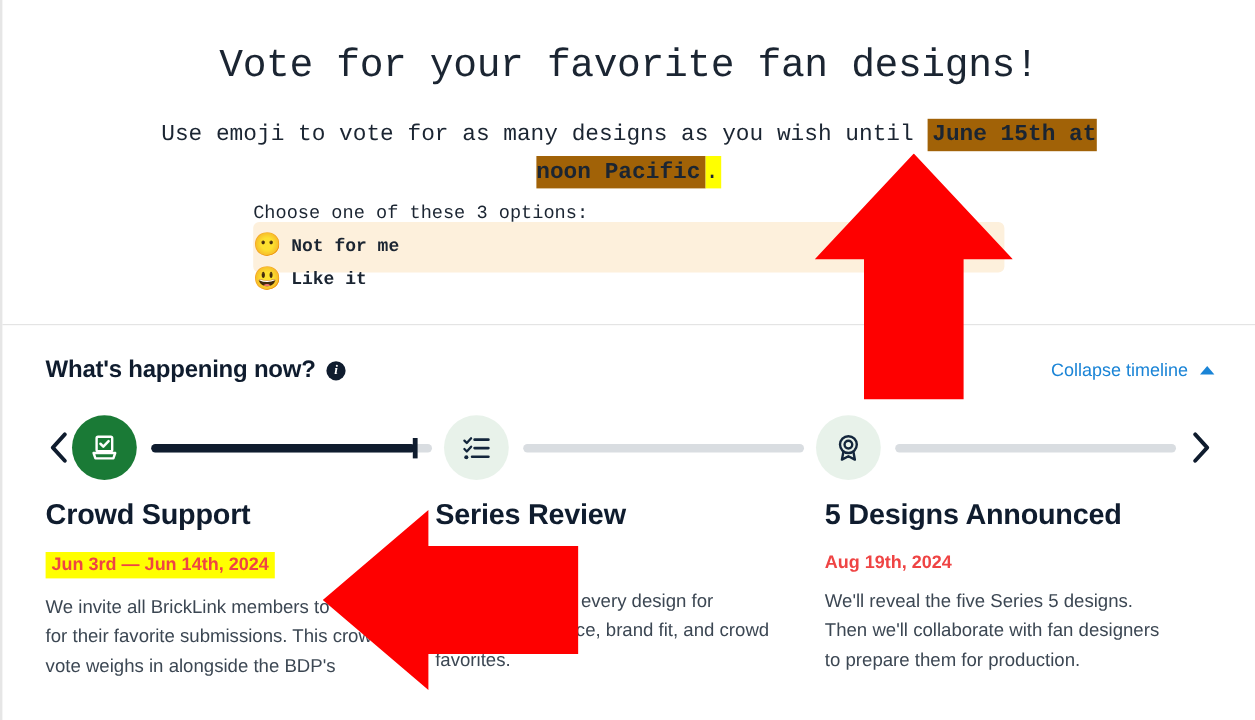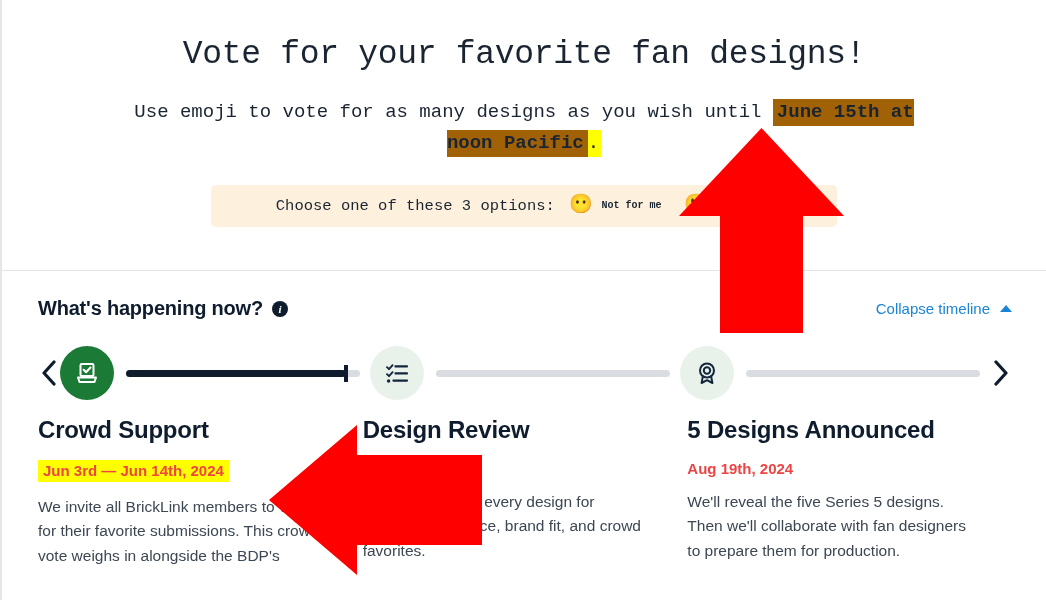--- a/index.html
+++ b/index.html
@@ -47,30 +47,31 @@
   .hl-plain { background: #ffff00; padding: 2px 2px 3px 0; }
 
   
   .options-bar {
     margin: 26px auto 0;
     width: 626px;
     background: #fdf0dc;
     border-radius: 5px;
     height: 42px;
     display: flex;
-    align-items: center;
+    align-items: flex-start;
     justify-content: center;
     gap: 9px;
     font-size: 15.5px;
     color: #1b2532;
+    flex-direction: column;
   }
   .options-label { font-weight: 400; margin-right: 6px; }
   .opt { display: inline-flex; align-items: center; gap: 8px; margin-right: 14px; }
   .opt-emoji { font-size: 19px; line-height: 1; }
-  .opt-text { font-weight: 700; font-size: 10px; }
+  .opt-text { font-weight: 700; font-size: 15px; }
 
   
   .timeline-section { padding: 26px 0 0 0; position: relative; }
   .tl-head {
     display: flex; align-items: center; justify-content: space-between;
     padding: 0 34px 0 36px;
   }
   .tl-title {
     font-size: 20px; font-weight: 700; color: #0f1c2e;
     display: flex; align-items: center; gap: 9px;
@@ -236,21 +237,21 @@
 
     <div class="cards">
 
       <div class="card">
         <div class="card-title">Crowd Support</div>
         <div class="card-date hl">Jun 3rd — Jun 14th, 2024</div>
         <div class="card-body">We invite all BrickLink members to vote for their favorite submissions. This crowd vote weighs in alongside the BDP's</div>
       </div>
 
       <div class="card">
-        <div class="card-title">Design Review</div>
+        <div class="card-title">Series Review</div>
         <div class="card-date">Aug 19th, 2024</div>
         <div class="card-body">Our team checks every design for building experience, brand fit, and crowd favorites.</div>
       </div>
 
       <div class="card">
         <div class="card-title">5 Designs Announced</div>
         <div class="card-date">Aug 19th, 2024</div>
         <div class="card-body">We'll reveal the five Series 5 designs. Then we'll collaborate with fan designers to prepare them for production.</div>
       </div>
 

